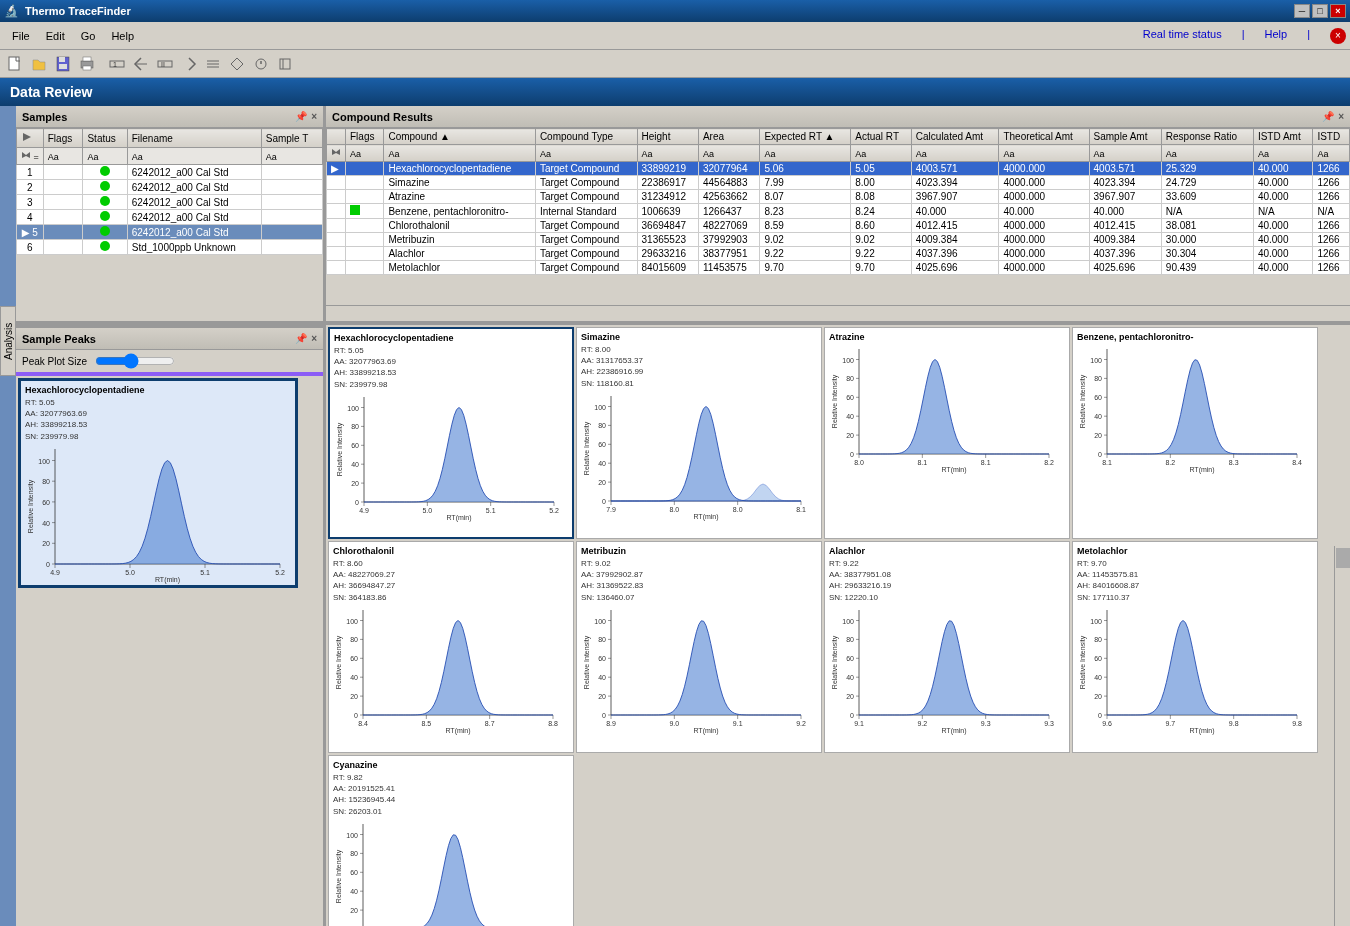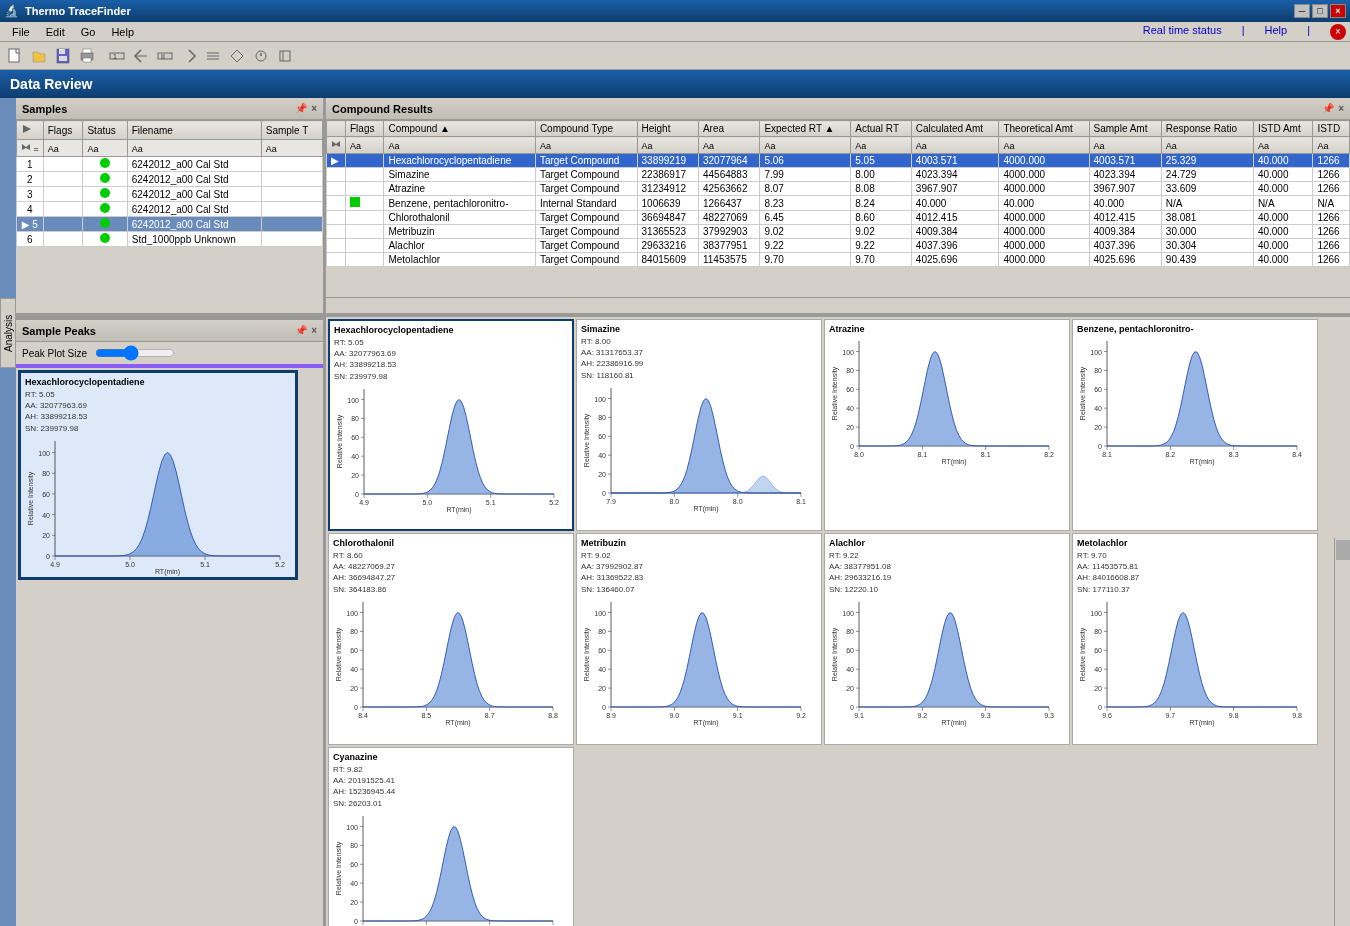--- a/index.html
+++ b/index.html
@@ -17,21 +17,21 @@
       font-size: 11px;
       font-weight: bold;
     }
     .title-bar-left { display: flex; align-items: center; gap: 6px; }
     .title-bar-right { display: flex; gap: 2px; }
     .tb-btn { width: 16px; height: 14px; background: #c0c0c0; border: 1px solid #888; font-size: 9px; display: flex; align-items: center; justify-content: center; cursor: pointer; color: #000; }
 
     
     .menu-bar {
       background: #d4d0c8;
-      height: 20px;
+      height: 28px;
       display: flex;
       align-items: center;
       padding: 0 4px;
       border-bottom: 1px solid #999;
       font-size: 11px;
     }
     .menu-item { padding: 2px 8px; cursor: pointer; }
     .menu-right { margin-left: auto; display: flex; gap: 20px; font-size: 11px; color: #0000cc; }
 
     
@@ -653,21 +653,21 @@
     <td>N/A</td>
     <td>N/A</td>
   </tr>
                 <tr>
     <td></td>
     <td></td>
     <td>Chlorothalonil</td>
     <td>Target Compound</td>
     <td>36694847</td>
     <td>48227069</td>
-    <td>6.45</td>
+    <td>8.59</td>
     <td>8.60</td>
     <td>4012.415</td>
     <td>4000.000</td>
     <td>4012.415</td>
     <td>38.081</td>
     <td>40.000</td>
     <td>1266</td>
   </tr>
                 <tr>
     <td></td>

